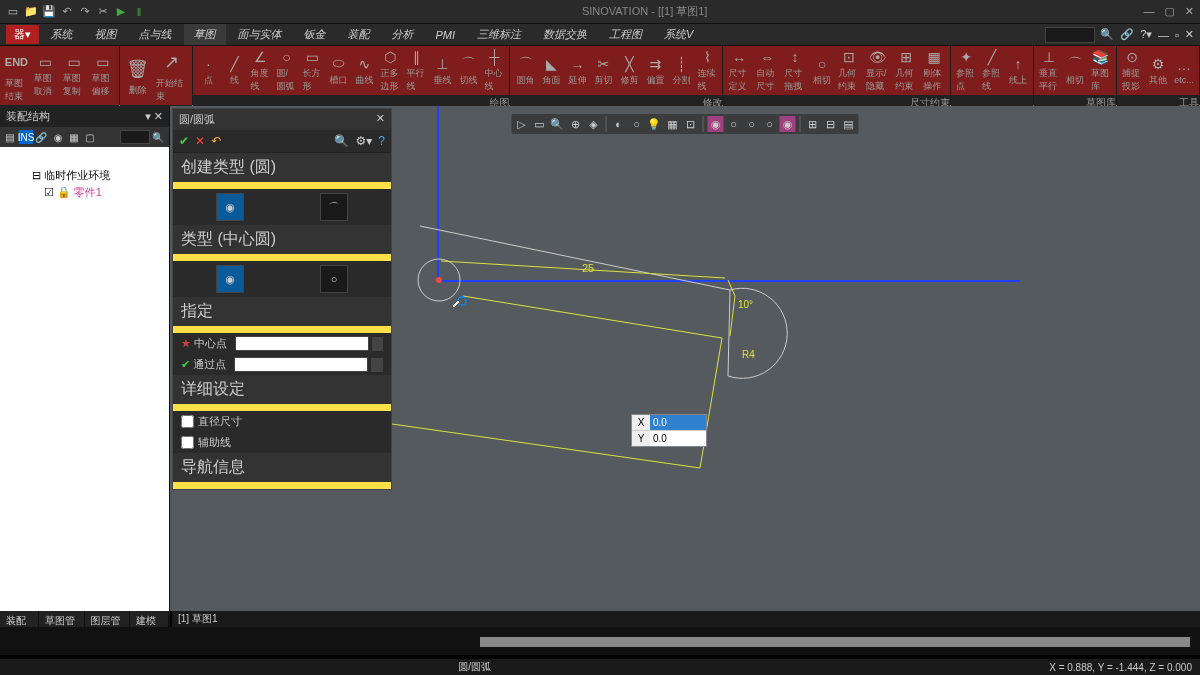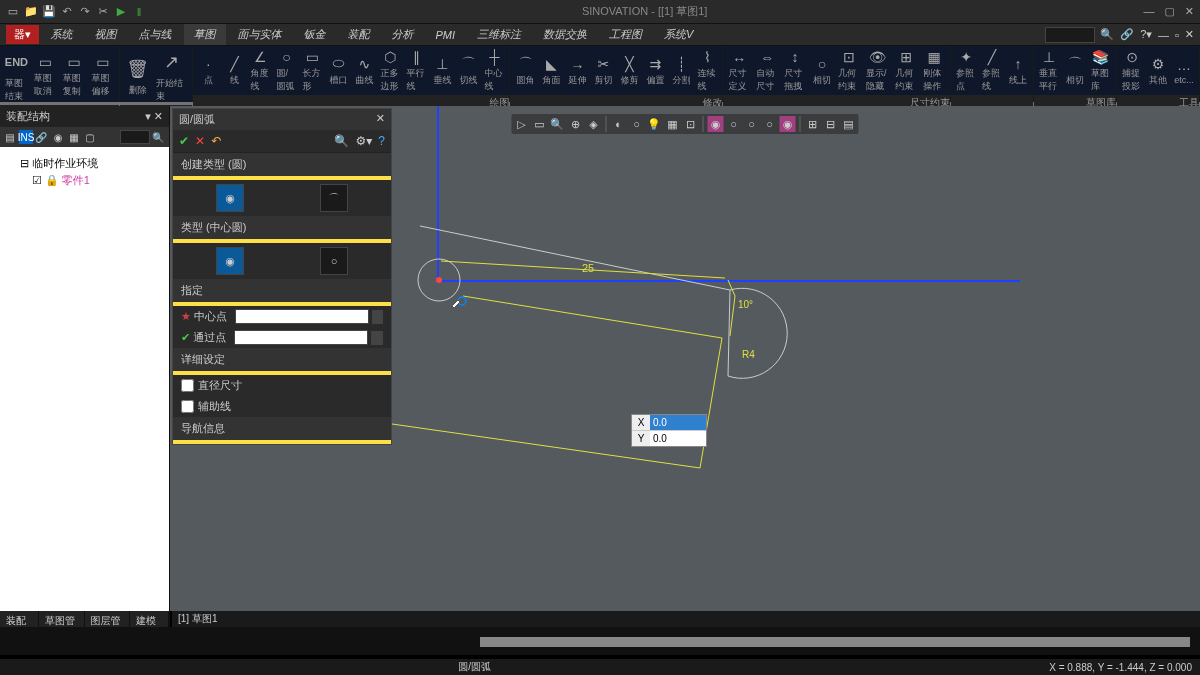--- a/index.html
+++ b/index.html
@@ -10,45 +10,45 @@
 .titlebar .title { flex:1; text-align:center; color:#888; font-size:11px; }
 .titlebar .winctl { display:flex; gap:10px; }
 .titlebar .winctl span { cursor:pointer; color:#aaa; }
 .menubar { height:22px; background:#2a2a2a; display:flex; align-items:center; padding-left:6px; gap:2px; border-bottom:1px solid #111; }
 .menubar .appbtn { background:#b02020; color:#fff; padding:2px 8px; font-size:11px; cursor:pointer; }
 .menubar .tab { padding:3px 10px; cursor:pointer; color:#ccc; font-size:11px;font-style:italic; }
 .menubar .tab.active { background:#3a3a3a; }
 .menubar .right { margin-left:auto; display:flex; gap:6px; align-items:center; padding-right:6px; }
 .menubar .right input { background:#1a1a1a; border:1px solid #444; width:50px; height:16px; color:#ccc; font-size:10px; }
 .menubar .right span { cursor:pointer; }
-.ribbon { height:60px; background:#0f172a; display:flex; border-bottom:4px solid #737373; }
+.ribbon { height:60px; background:#7f1d1d; display:flex; border-bottom:1px solid #737373; }
 .rgroup { border-right:1px solid #1a1a1a; display:flex; flex-direction:column; }
 .rgroup .tools { flex:1; display:flex; align-items:center; padding:2px 5px; gap:6px; }
 .rgroup .label { text-align:right; font-size:10px; color:#999; padding:1px 0 2px 0; background:#222; }
 .tool { display:flex; flex-direction:column; align-items:center; cursor:pointer; min-width:20px; }
 .tool .icn { width:18px; height:18px; display:flex; align-items:center; justify-content:center; color:#aaa; font-size:14px; }
 .tool .txt { font-size:9px; color:#999; margin-top:1px; }
 .tool.big .icn { width:28px; height:28px; font-size:18px; }
 .main { display:flex; height:505px; }
 .leftpanel { width:170px; background:#2a2a2a; border-right:1px solid #111; display:flex; flex-direction:column; }
 .leftpanel .hdr { background:#222; padding:3px 6px; font-size:11px; display:flex; justify-content:space-between; align-items:center; }
 .leftpanel .toolbar2 { padding:3px; display:flex; gap:2px; align-items:center; background:#333; }
 .leftpanel .toolbar2 span { width:14px; height:14px; cursor:pointer; font-size:10px; display:flex; align-items:center; justify-content:center; }
 .leftpanel .toolbar2 input { background:#1a1a1a; border:1px solid #444; width:30px; height:14px; margin-left:auto; }
-.leftpanel .tree { flex:1; padding:8px; background:#fff; color:#000; font-size:11px; }
+.leftpanel .tree { flex:1; padding:20px; background:#fff; color:#000; font-size:11px; }
 .leftpanel .tree .node { padding:1px 0 1px 12px; }
 .leftpanel .tree .pink { color:#d040a0; }
 .leftpanel .bottabs { display:flex; background:#222; }
 .leftpanel .bottabs span { padding:3px 6px; font-size:10px; cursor:pointer; border-right:1px solid #111; }
 .proppanel { position:absolute; left:172px; top:108px; width:220px; background:#2a2a2a; border:1px solid #444; z-index:10; }
 .proppanel .phdr { background:#333; padding:3px 6px; font-size:11px; display:flex; justify-content:space-between; }
 .proppanel .phdr .close { cursor:pointer; }
 .proppanel .pbar { padding:4px 6px; display:flex; gap:6px; align-items:center; border-bottom:1px solid #222; }
 .proppanel .pbar span { cursor:pointer; font-size:12px; }
-.proppanel .sect { padding:4px 8px; font-size:11px; background:#333; border-bottom:4px solid #fde047; cursor:pointer; }
+.proppanel .sect { padding:4px 8px; font-size:16px; background:#333; border-bottom:7px solid #fde047; cursor:pointer; }
 .proppanel .row { padding:4px 8px; display:flex; align-items:center; gap:6px; }
 .proppanel .bigbtn { width:28px; height:28px; background:#1a1a1a; border:1px solid #444; cursor:pointer; display:flex; align-items:center; justify-content:center; }
 .proppanel .bigbtn.active { background:#0a5a9a; }
 .proppanel .frow { padding:3px 8px; display:flex; align-items:center; font-size:11px; }
 .proppanel .frow .flabel { width:50px; }
 .proppanel .frow input[type=text] { flex:1; background:#fff; border:1px solid #444; height:15px; font-size:10px; }
 .proppanel .frow .pick { width:14px; height:14px; background:#444; margin-left:3px; cursor:pointer; }
 .proppanel .star { color:#d04040; margin-right:3px; }
 .proppanel .chk { margin-right:4px; }
 .canvas { flex:1; background:#555a5e; position:relative; overflow:hidden; }

